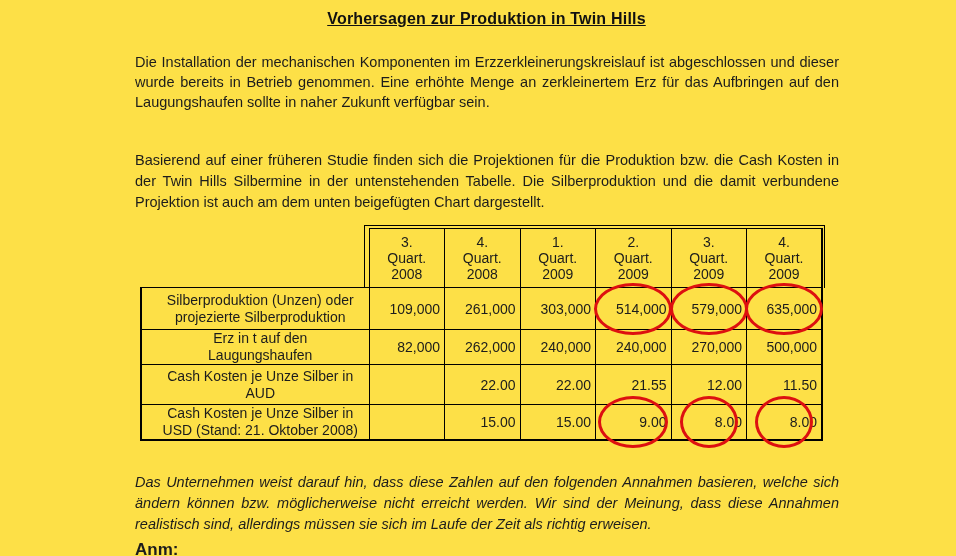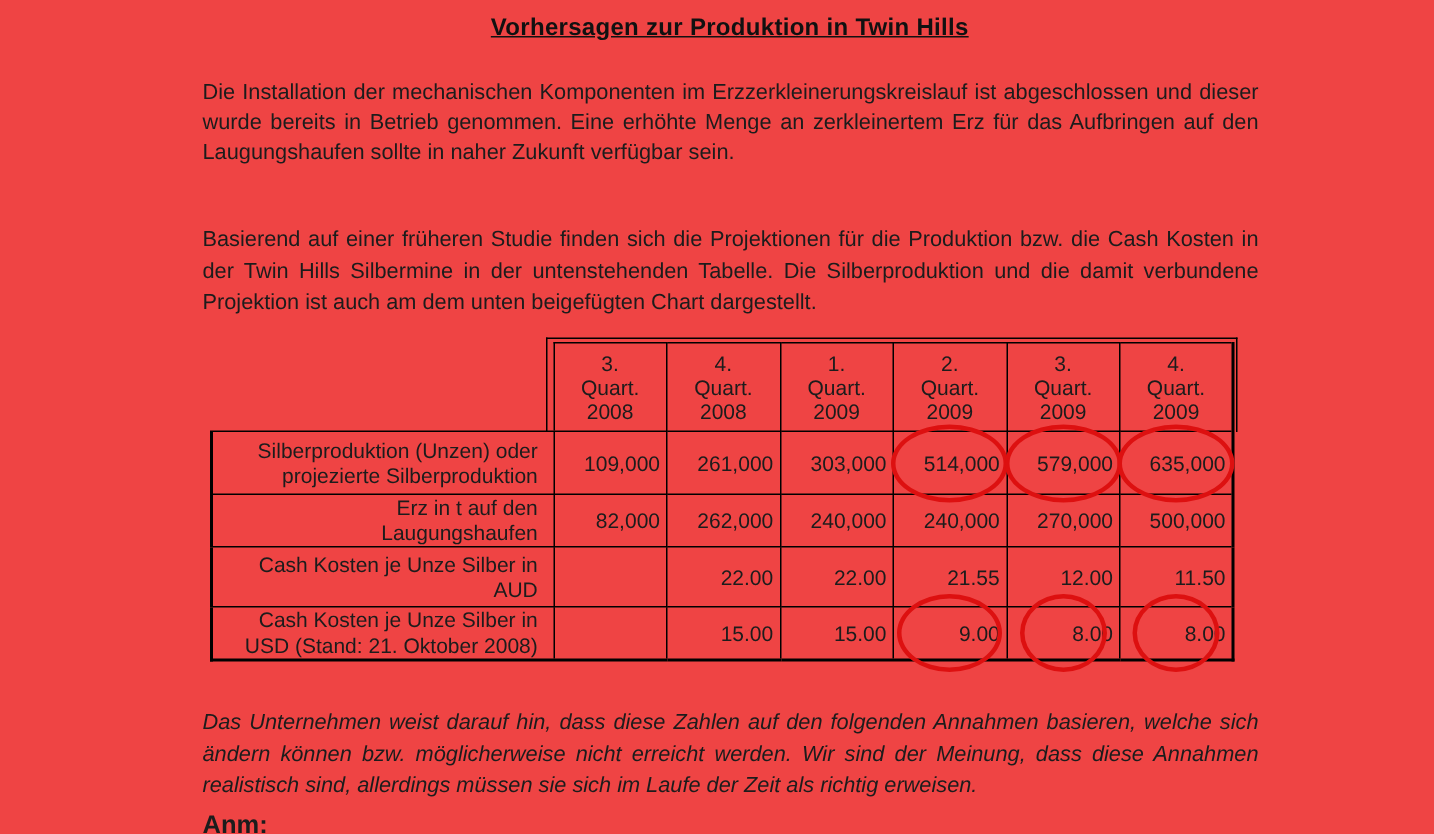--- a/index.html
+++ b/index.html
@@ -1,19 +1,19 @@
 <!DOCTYPE html>
 <html style="--circle-color: #dd1010;"><head>
 <meta charset="utf-8">
 <style>
   html,body{margin:0;padding:0;background:#ffffff;}
   .page{
     position:relative;
     width:956px;height:556px;
-    background:#ef4444;
+    background:#fde047;
     overflow:hidden;
     font-family:"Liberation Sans", sans-serif;
     color:#1c1c1c;
   }
   .title{
     position:absolute;left:133px;top:10px;width:707px;
     text-align:center;font-size:16px;font-weight:bold;color:#111;
     text-decoration:underline;
     letter-spacing:0.2px;
   }
@@ -55,21 +55,21 @@
   tr.r2{height:27px;}
   tr.r3{height:40px;}
   tr.r4{height:24px;}
   td.corner{border:none;border-bottom:1px solid #000;}
   th.qh{
     text-align:center;white-space:pre-line;line-height:16px;
     border-top:1px solid #000;
   }
   th.qh.last, td.val.last{border-right:2px solid #000;}
   td.lbl{
-    text-align:right;padding-left:20px;padding-right:10px;
+    text-align:center;padding-left:20px;padding-right:10px;
     border-left:2px solid #000;line-height:17px;margin-top:16px;
   }
   td.val{text-align:right;position:relative;}
   tr.r4 td{border-bottom:2px solid #000;}
 
   
   .hdr-outline{
     position:absolute;left:224px;top:-3px;width:459px;height:62px;
     border:1px solid #000;border-bottom:none;
     pointer-events:none;

